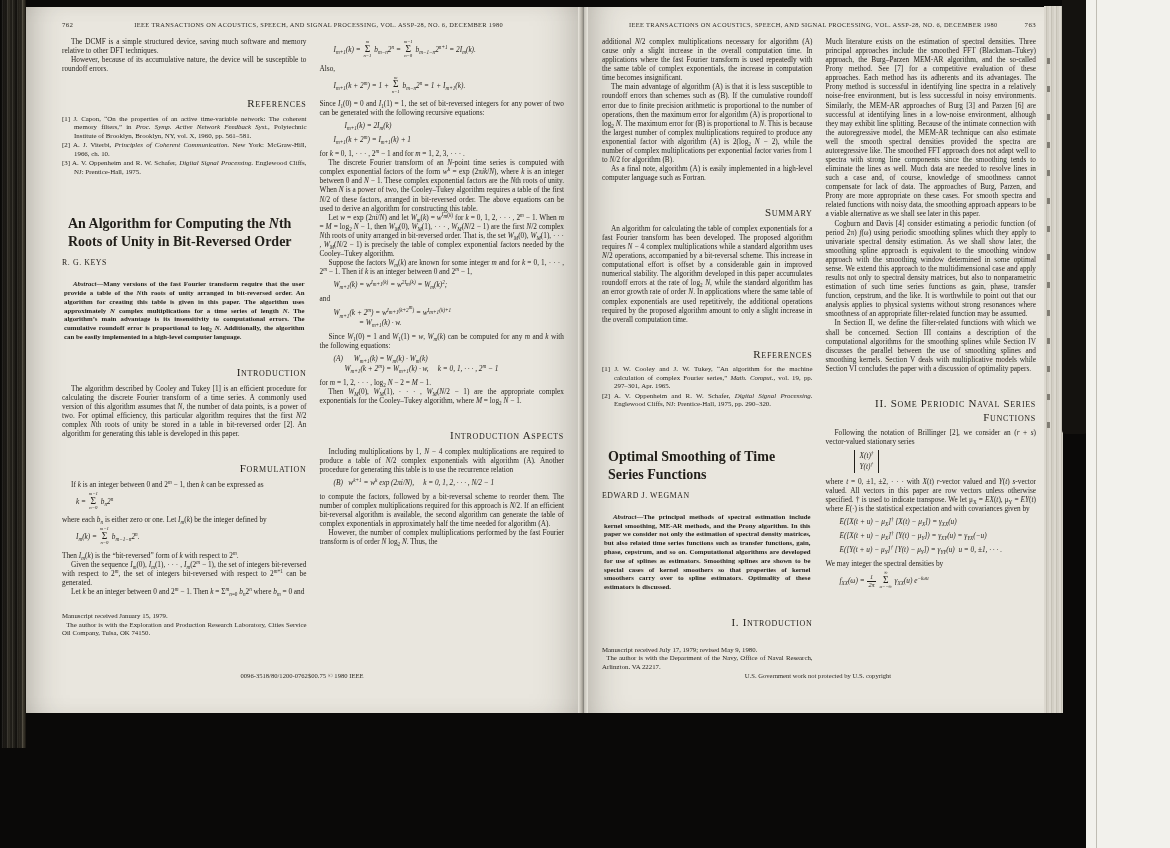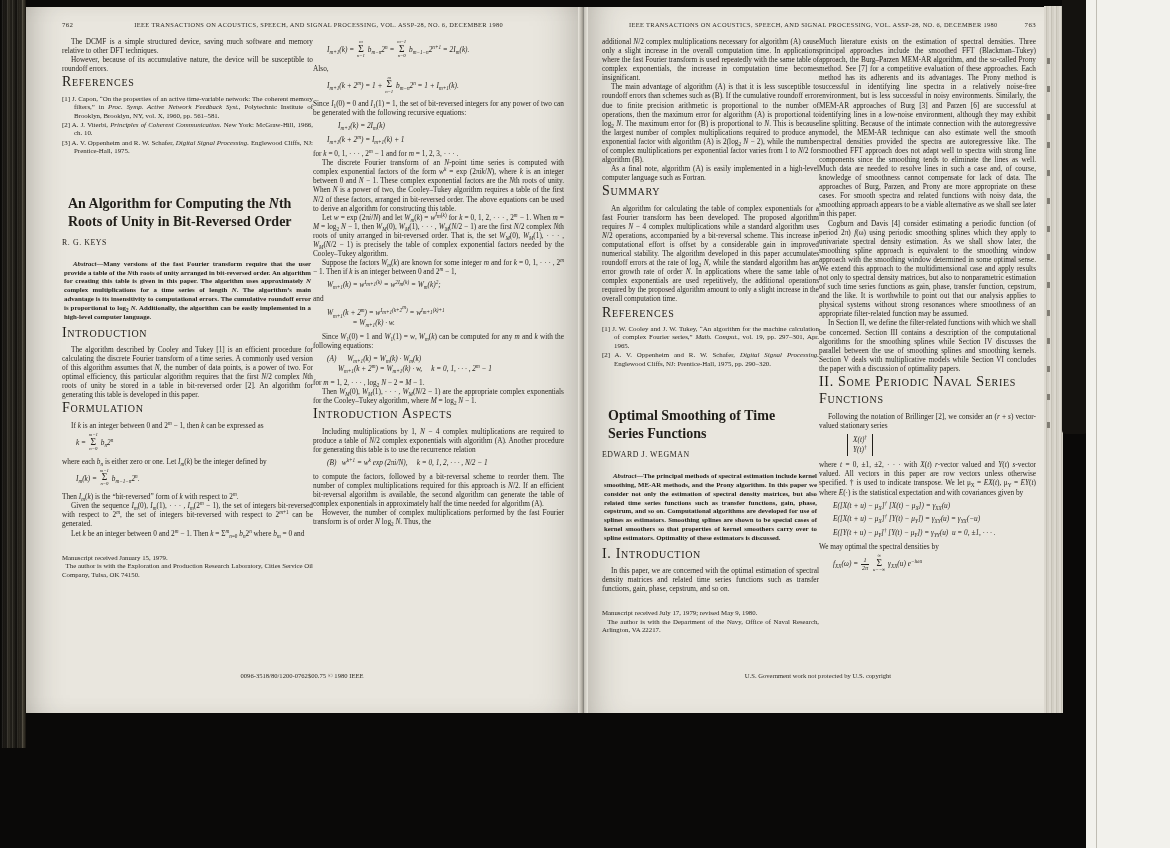--- a/index.html
+++ b/index.html
@@ -33,28 +33,28 @@
     box-shadow:inset 26px 0 36px -26px rgba(55,50,40,.38);}
   .gutter{width:10px;height:100%;
     background:linear-gradient(90deg,rgba(0,0,0,0) 0%,rgba(95,88,75,.45) 44%,rgba(40,38,32,.6) 52%,rgba(90,85,74,.25) 64%,rgba(0,0,0,0) 100%);}
 
   
   .pghead{display:flex;align-items:baseline;font-size:6.4px;letter-spacing:.35px;color:#2b2822;margin-bottom:9px;}
   .pghead .pgnum{font-size:6.9px;}
   .pghead .jhead{flex:1;text-align:center;white-space:nowrap;overflow:hidden;}
 
   
-  .cols{display:flex;height:632px;overflow:hidden;}
+  .cols{display:flex;gap:13px;height:632px;overflow:hidden;}
   .col{flex:1;min-width:0;font-size:7.3px;line-height:1.245;text-align:justify;color:#211e19;}
   .col sup,.col sub{font-size:5.2px;line-height:0;}
 
   .blk{margin:0;}
   .blk.p{text-indent:9px;}
   .blk.p0{text-indent:0;}
-  .blk.h{text-align:left;text-indent:0;font-variant:small-caps;font-size:14px;letter-spacing:.7px;margin:0 0 4px;}
+  .blk.h{text-align:right;text-indent:0;font-variant:small-caps;font-size:11px;letter-spacing:.7px;margin:24px 0 4px;}
   .blk.f{margin:4px 0 4px 14px;font-style:italic;text-align:left;line-height:1.35;}
   .blk.ref{font-size:6.9px;line-height:1.22;padding-left:12px;text-indent:-12px;margin-bottom:1px;}
   .blk.title{font-weight:bold;font-size:14px;text-align:left;line-height:1.3;margin:4px 6px 7px;text-indent:0;}
   .blk.author{font-size:7.8px;letter-spacing:.6px;margin-bottom:12px;text-indent:0;}
   .blk.abs{font-weight:bold;font-size:6.8px;line-height:1.3;text-indent:9px;margin:0 2px 2px;}
   .blk.note{margin-top:16px;font-size:6.8px;line-height:1.25;}
   .blk.gap{height:34px;}
 
   
   .sum{display:inline-flex;flex-direction:column;align-items:center;vertical-align:middle;line-height:1;margin:0 1px;transform:translateY(-1px);}
@@ -165,35 +165,34 @@
             <div class="blk h">Summary</div>
             <div class="blk p">An algorithm for calculating the table of complex exponentials for a fast Fourier transform has been developed. The proposed algorithm requires <i>N</i> − 4 complex multiplications while a standard algorithm uses <i>N</i>/2 operations, accompanied by a bit-reversal scheme. This increase in computational effort is offset by a considerable gain in improved numerical stability. The algorithm developed in this paper accumulates roundoff errors at the rate of log<sub>2</sub> <i>N</i>, while the standard algorithm has an error growth rate of order <i>N</i>. In applications where the same table of complex exponentials are used repetitively, the additional operations required by the proposed algorithm amount to only a slight increase in the overall computation time.</div>
             <div class="blk h">References</div>
             <div class="blk ref">[1] J. W. Cooley and J. W. Tukey, “An algorithm for the machine calculation of complex Fourier series,” <i>Math. Comput.</i>, vol. 19, pp. 297–301, Apr. 1965.</div>
             <div class="blk ref">[2] A. V. Oppenheim and R. W. Schafer, <i>Digital Signal Processing.</i> Englewood Cliffs, NJ: Prentice-Hall, 1975, pp. 290–320.</div>
             <div class="blk gap"></div>
             <div class="blk title">Optimal Smoothing of Time Series Functions</div>
             <div class="blk author">EDWARD J. WEGMAN</div>
             <div class="blk abs"><i>Abstract</i>—The principal methods of spectral estimation include kernel smoothing, ME-AR methods, and the Prony algorithm. In this paper we consider not only the estimation of spectral density matrices, but also related time series functions such as transfer functions, gain, phase, cepstrum, and so on. Computational algorithms are developed for use of splines as estimators. Smoothing splines are shown to be special cases of kernel smoothers so that properties of kernel smoothers carry over to spline estimators. Optimality of these estimators is discussed.</div>
             <div class="blk h">I. Introduction</div>
-            <div class="blk p">In this paper, we are concerned with the optimal estimation of spectral density matrices and related time series functions such as transfer functions, gain, phase, cepstrum, and so on.</div>
             <div class="blk note">Manuscript received July 17, 1979; revised May 9, 1980.<br>&nbsp;&nbsp;The author is with the Department of the Navy, Office of Naval Research, Arlington, VA 22217.</div>
           </div>
         <div class="col">
             <div class="blk p0">Much literature exists on the estimation of spectral densities. Three principal approaches include the smoothed FFT (Blackman–Tukey) approach, the Burg–Parzen MEM-AR algorithm, and the so-called Prony method. See [7] for a competitive evaluation of these approaches. Each method has its adherents and its advantages. The Prony method is successful in identifying line spectra in a relatively noise-free environment, but is less successful in noisy environments. Similarly, the MEM-AR approaches of Burg [3] and Parzen [6] are successful at identifying lines in a low-noise environment, although they may exhibit line splitting. Because of the intimate connection with the autoregressive model, the MEM-AR technique can also estimate well the smooth spectral densities provided the spectra are autoregressive like. The smoothed FFT approach does not adapt well to spectra with strong line components since the smoothing tends to eliminate the lines as well. Much data are needed to resolve lines in such a case and, of course, knowledge of smoothness cannot compensate for lack of data. The approaches of Burg, Parzen, and Prony are more appropriate on these cases. For smooth spectra and related functions with noisy data, the smoothing approach appears to be a viable alternative as we shall see later in this paper.</div>
             <div class="blk p">Cogburn and Davis [4] consider estimating a periodic function (of period 2π) <i>f</i>(ω) using periodic smoothing splines which they apply to univariate spectral density estimation. As we shall show later, the smoothing spline approach is equivalent to the smoothing window approach with the smoothing window determined in some optimal sense. We extend this approach to the multidimensional case and apply results not only to spectral density matrices, but also to nonparametric estimation of such time series functions as gain, phase, transfer function, cepstrum, and the like. It is worthwhile to point out that our analysis applies to physical systems without strong resonances where smoothness of an appropriate filter-related function may be assumed.</div>
             <div class="blk p">In Section II, we define the filter-related functions with which we shall be concerned. Section III contains a description of the computational algorithms for the smoothing splines while Section IV discusses the parallel between the use of smoothing splines and smoothing kernels. Section V deals with multiplicative models while Section VI concludes the paper with a discussion of optimality papers.</div>
             <div class="blk h">II. Some Periodic Naval Series Functions</div>
             <div class="blk p">Following the notation of Brillinger [2], we consider an (<i>r</i> + <i>s</i>) vector-valued stationary series</div>
             <div class="blk f"><span class="mx">X(t)<sup>†</sup><br>Y(t)<sup>†</sup></span></div>
             <div class="blk p0">where <i>t</i> = 0, ±1, ±2, · · · with <i>X</i>(<i>t</i>) <i>r</i>-vector valued and <i>Y</i>(<i>t</i>) <i>s</i>-vector valued. All vectors in this paper are row vectors unless otherwise specified. † is used to indicate transpose. We let μ<sub>X</sub> = <i>EX</i>(<i>t</i>), μ<sub>Y</sub> = <i>EY</i>(<i>t</i>) where <i>E</i>(·) is the statistical expectation and with covariances given by</div>
             <div class="blk f">E([X(t + u) − μ<sub>X</sub>]<sup>†</sup> [X(t) − μ<sub>X</sub>]) = γ<sub>XX</sub>(u)</div>
             <div class="blk f">E([X(t + u) − μ<sub>X</sub>]<sup>†</sup> [Y(t) − μ<sub>Y</sub>]) = γ<sub>XY</sub>(u) = γ<sub>YX</sub>(−u)</div>
             <div class="blk f">E([Y(t + u) − μ<sub>Y</sub>]<sup>†</sup> [Y(t) − μ<sub>Y</sub>]) = γ<sub>YY</sub>(u)&nbsp;&nbsp;u = 0, ±1, · · · .</div>
-            <div class="blk p0">We may optimal the spectral densities by</div>
+            <div class="blk p0">We may integer the spectral densities by</div>
             <div class="blk f">f<sub>XX</sub>(ω) = <span class="frac">
                 <span>1</span>
                 <span>2π</span>
               </span> <span class="sum">
                 <sup>∞</sup>
                 <span class="sg">Σ</span>
                 <sub>u=−∞</sub>
               </span> γ<sub>XX</sub>(u) e<sup>−iωu</sup></div>
           </div>
       </div>

